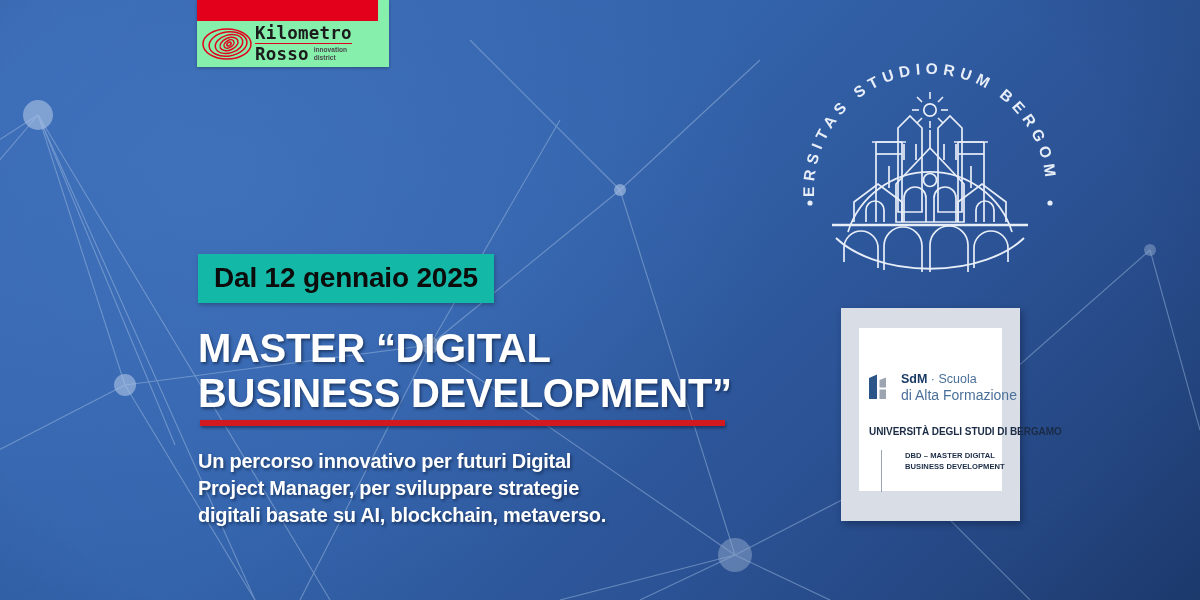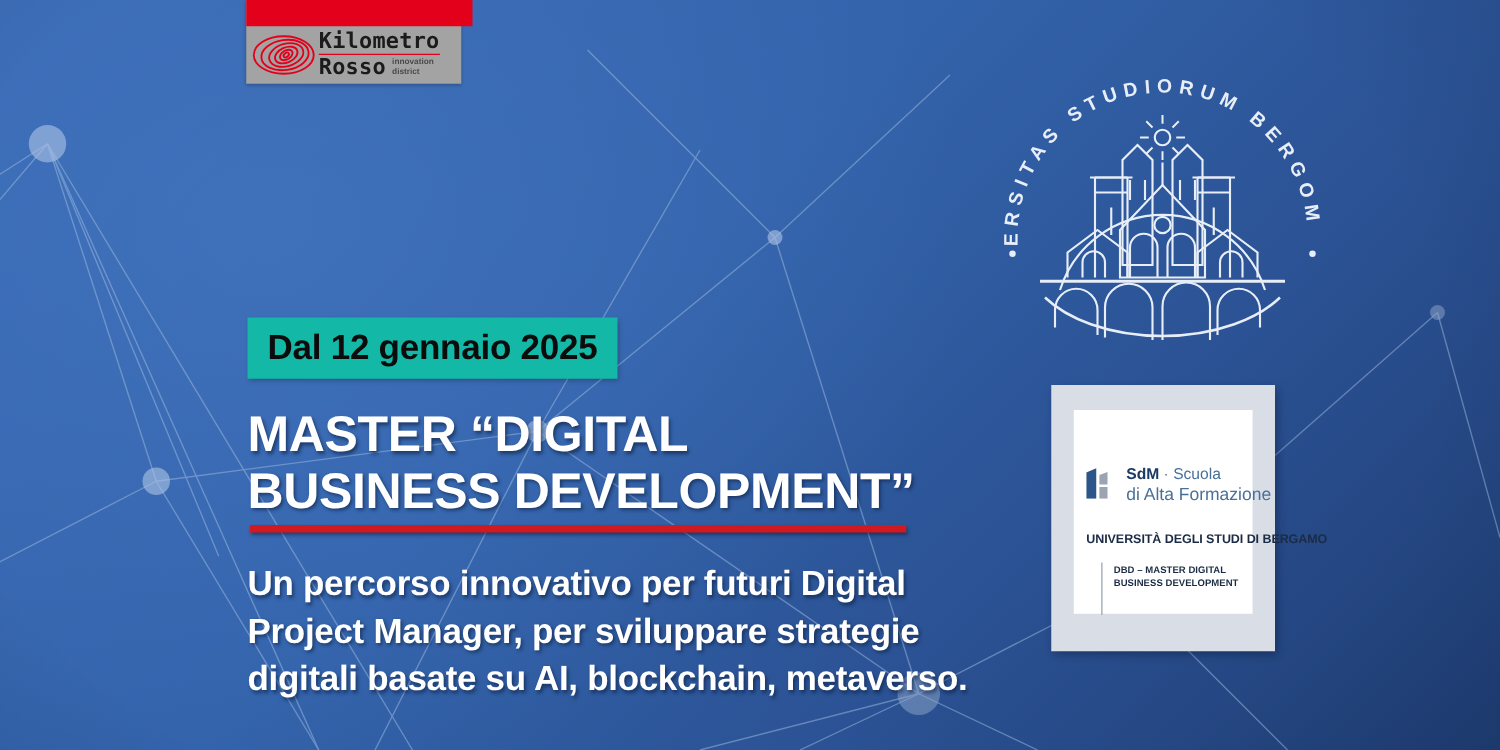--- a/index.html
+++ b/index.html
@@ -33,23 +33,23 @@
     background:
       radial-gradient(ellipse 1100px 760px at 45% 45%, rgba(0,0,0,0) 55%, rgba(10,28,60,0.30) 100%);
     pointer-events: none;
   }
 
   
   .km-logo {
     position: absolute;
     left: 197px;
     top: 0;
-    width: 172px;
+    width: 192px;
     height: 67px;
-    background: #a3a3a3;
+    background: #86efac;
     box-shadow: 0 1px 3px rgba(0,0,0,0.28);
   }
   .km-redbar {
     position: absolute;
     left: 0;
     top: 0;
     width: 181px;
     height: 21px;
     background: #e3001b;
   }
@@ -152,21 +152,21 @@
     background: #d2191f;
     box-shadow: 1px 2px 3px rgba(8,22,48,0.5);
   }
 
   
   .body-copy {
     position: absolute;
     left: 198px;
     top: 448px;
     width: 600px;
-    font-size: 28px;
+    font-size: 20px;
     font-weight: bold;
     color: #ffffff;
     line-height: 1.36;
     letter-spacing: -0.25px;
     text-shadow: 1.5px 2px 3px rgba(8,22,48,0.55);
     white-space: pre-line;
   }
 
   
   .sdm-card {
@@ -226,21 +226,21 @@
     color: #1b2b45;
     letter-spacing: -0.05px;
     white-space: nowrap;
   }
   .sdm-course {
     position: absolute;
     left: 22px;
     top: 122px;
     width: 115px;
     border-left: 1.5px solid #9aa3b2;
-    padding-left: 9px;
+    padding-left: 23px;
     height: 42px;
   }
   .sdm-course-txt {
     font-size: 7.6px;
     font-weight: bold;
     color: #1b2b45;
     line-height: 1.5;
     letter-spacing: 0.05px;
     white-space: pre-line;
   }

